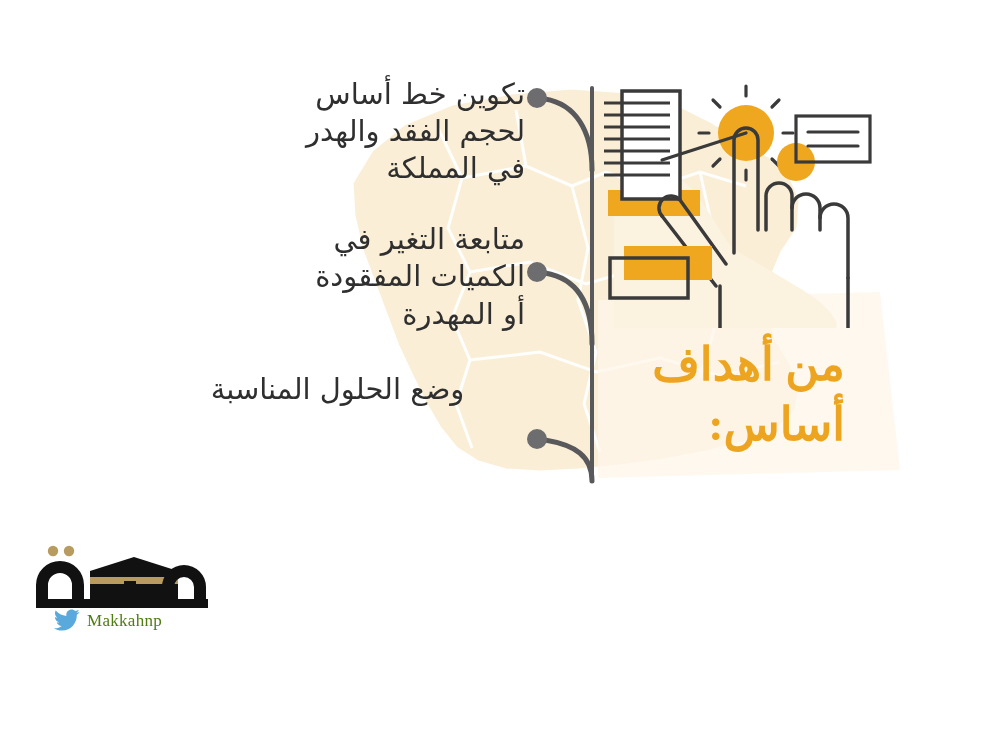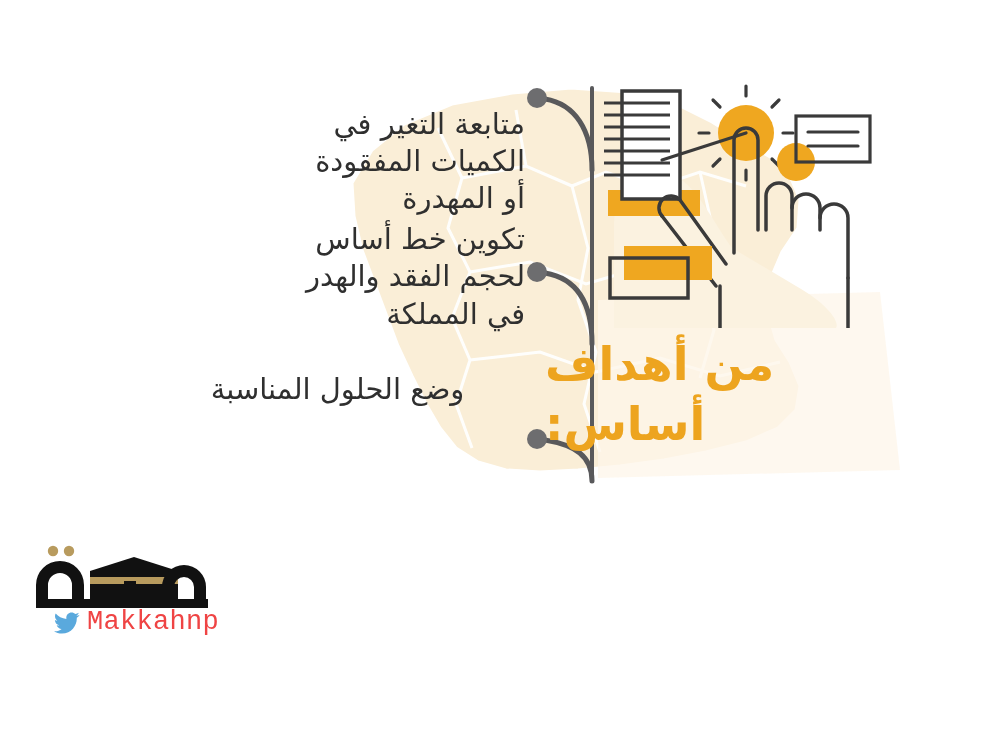--- a/index.html
+++ b/index.html
@@ -54,25 +54,26 @@
   .bullet-2 { margin-top: 34px; }
   .bullet-3 { margin-top: 38px; text-align: center; }
 
   
   .headline {
     position: absolute;
     right: 155px;
     top: 335px;
     width: 300px;
     direction: rtl;
-    text-align: left;
+    text-align: right;
     color: #eda41f;
     font-size: 46px;
     line-height: 1.30;
     font-weight: 700;
+    font-family: Liberation Serif, serif;
   }
 
   
   .illustration {
     position: absolute;
     left: 600px;
     top: 78px;
     width: 290px;
     height: 250px;
   }
@@ -88,23 +89,23 @@
   .logo-mark { position: absolute; left: 0; top: 0; }
   .logo-handle {
     position: absolute;
     left: 26px;
     top: 72px;
     display: flex;
     align-items: center;
     gap: 7px;
   }
   .logo-handle-text {
-    font-family: Liberation Mono, monospace;
-    font-size: 27px;
-    color: #ef4444;
+    font-family: Liberation Serif, serif;
+    font-size: 17px;
+    color: #4d7c0f;
     letter-spacing: 0.3px;
     line-height: 1;
   }
 </style>
 </head>
 <body>
 
 <div id="canvas">
 
   <svg class="map-layer" viewBox="0 0 1000 750" xmlns="http://www.w3.org/2000/svg">
@@ -147,30 +148,30 @@
     <path d="M545 99 C 575 104, 592 130, 592 170" fill="none" stroke="#59595b" stroke-width="5" stroke-linecap="round"></path>
     <path d="M545 273 C 575 278, 592 300, 592 344" fill="none" stroke="#59595b" stroke-width="5" stroke-linecap="round"></path>
     <path d="M545 440 C 575 445, 592 456, 592 481" fill="none" stroke="#59595b" stroke-width="5" stroke-linecap="round"></path>
     <circle cx="537" cy="98" r="10" fill="#6d6d6f"></circle>
     <circle cx="537" cy="272" r="10" fill="#6d6d6f"></circle>
     <circle cx="537" cy="439" r="10" fill="#6d6d6f"></circle>
   </svg>
 
   <div class="bullets">
 
+    <div class="bullet-item bullet-1">
+      <div>تكوين خط أساس</div>
+      <div>لحجم الفقد والهدر</div>
+      <div>في المملكة</div>
+    </div>
+
     <div class="bullet-item bullet-2">
       <div>متابعة التغير في</div>
       <div>الكميات المفقودة</div>
       <div>أو المهدرة</div>
-    </div>
-
-    <div class="bullet-item bullet-1">
-      <div>تكوين خط أساس</div>
-      <div>لحجم الفقد والهدر</div>
-      <div>في المملكة</div>
     </div>
 
     <div class="bullet-item bullet-3">
       <div>وضع الحلول المناسبة</div>
     </div>
 
   </div>
 
   <div class="headline">
     <div>من أهداف</div>

